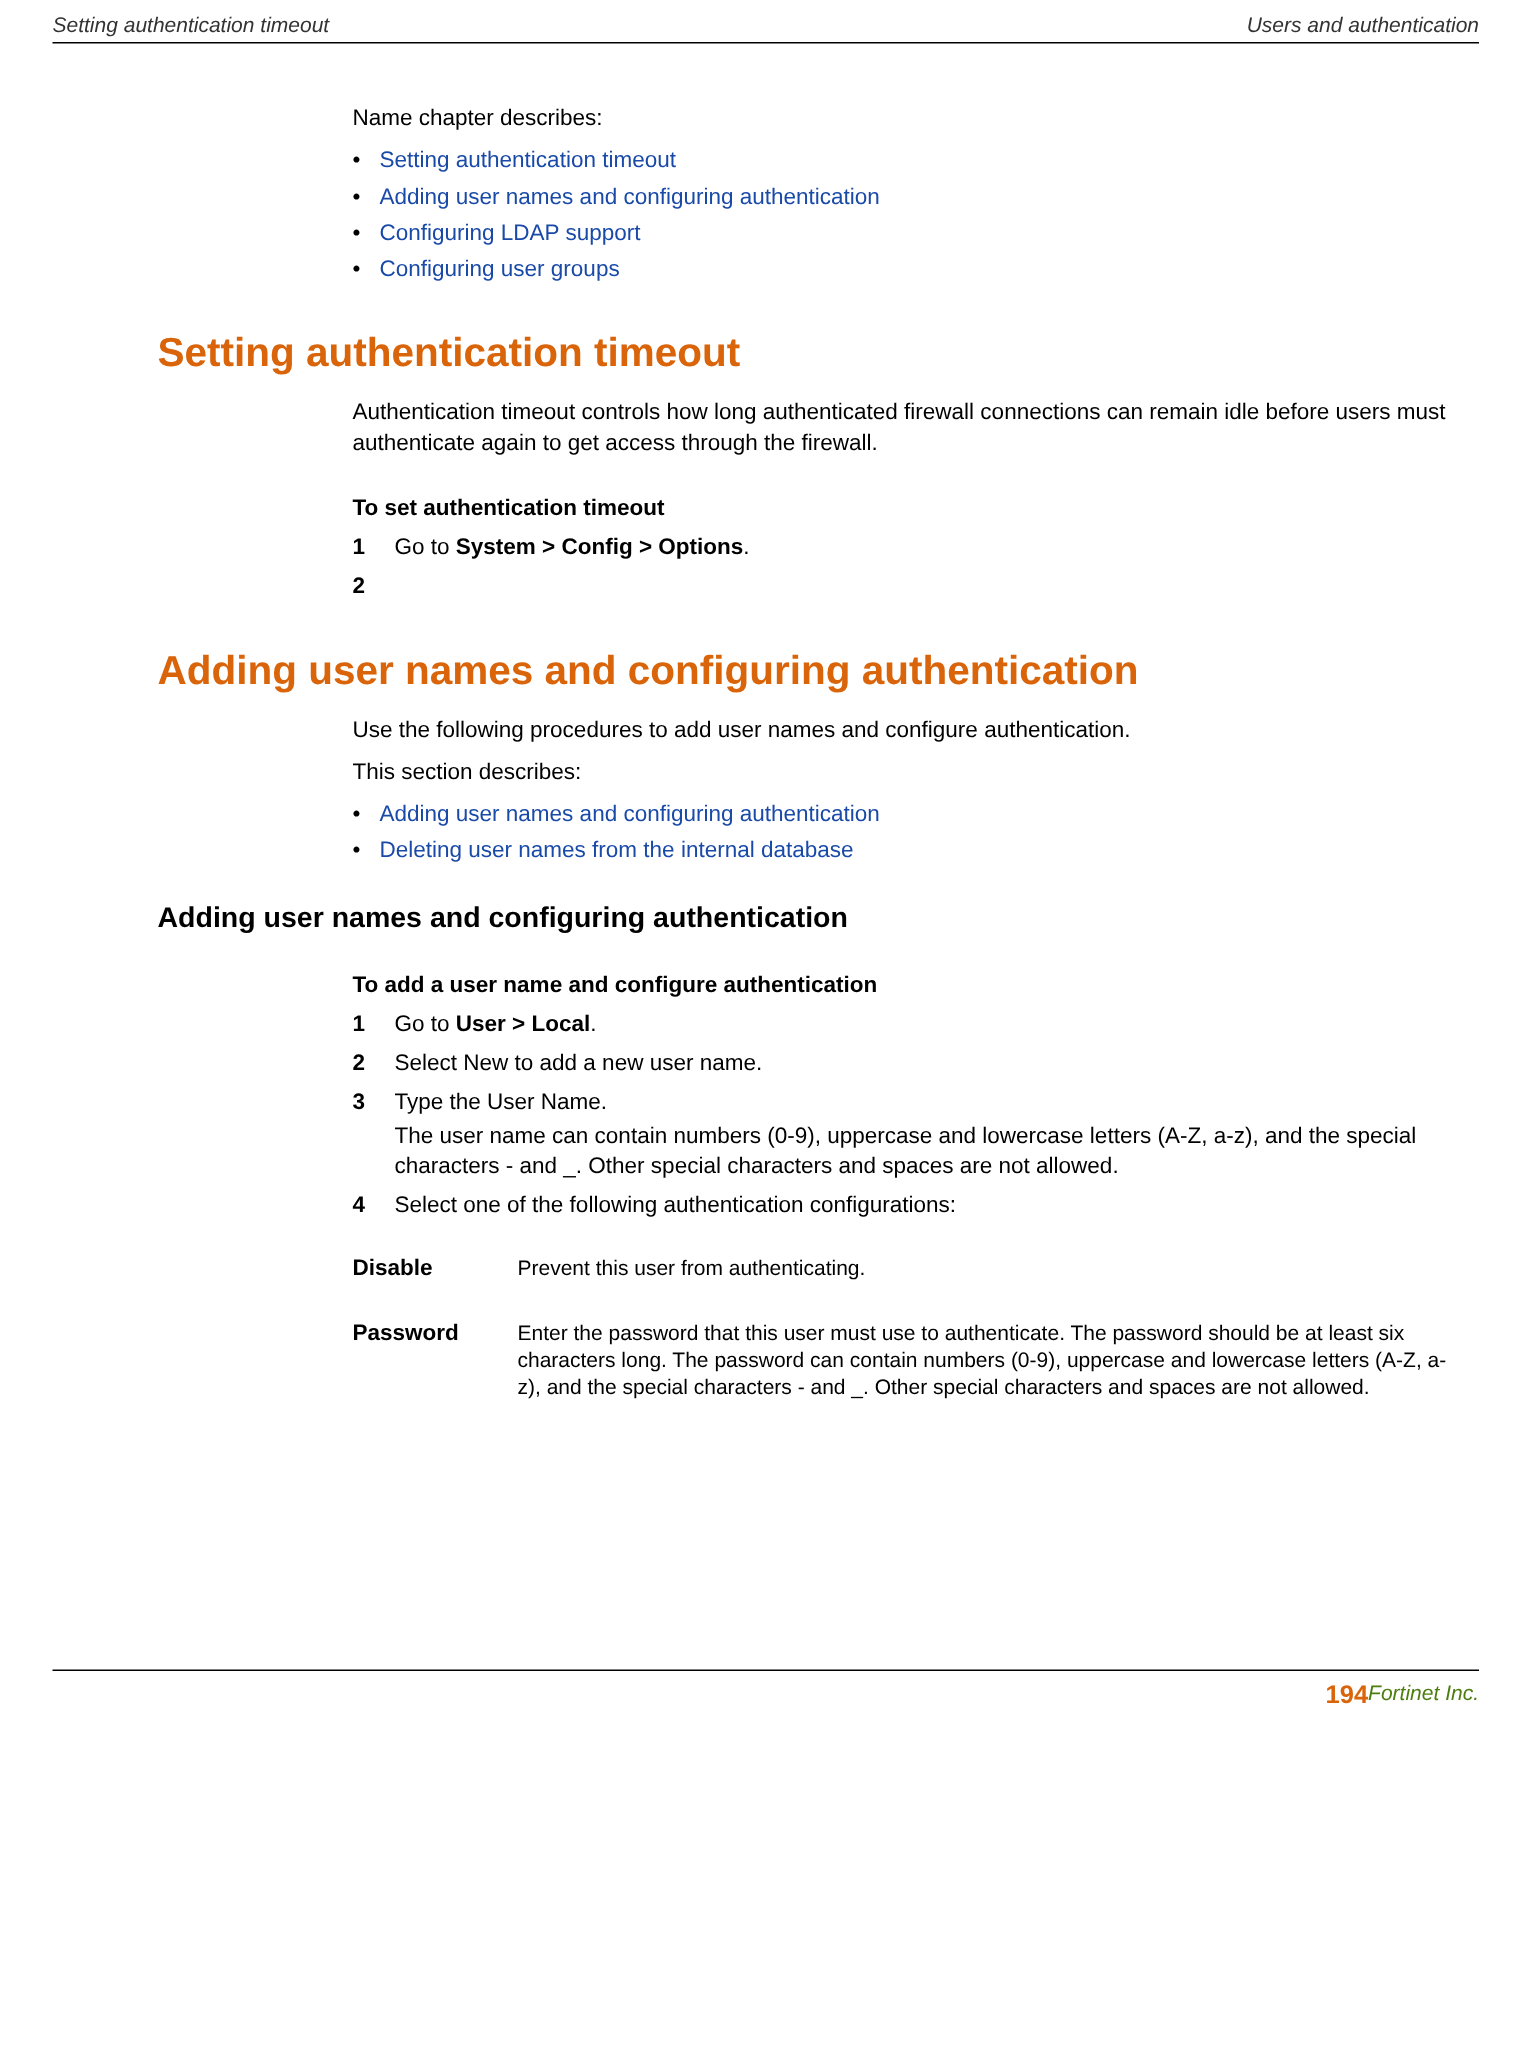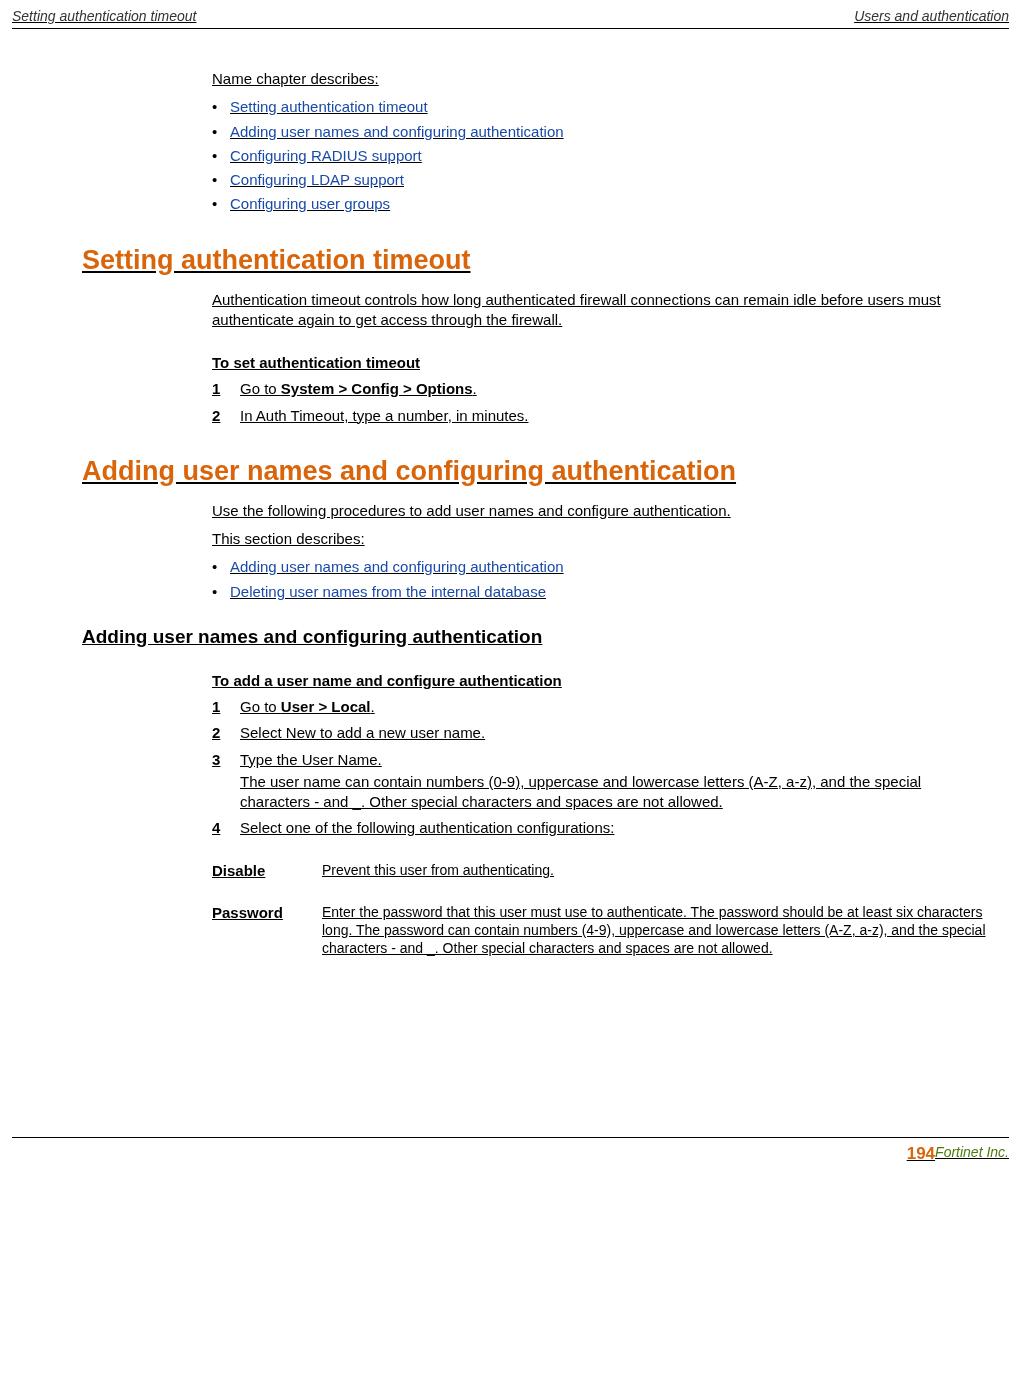--- a/index.html
+++ b/index.html
@@ -4,22 +4,21 @@
 <style>
   body {
     font-family: Arial, Helvetica, sans-serif;
     margin: 0;
     padding: 0;
     background: #fff;
     color: #000;
     width: 1021px;
   }
   .page {
-    padding: 0 12px;
-    text-decoration: underline;
+    padding: 0 35px;
   }
   .header-row {
     display: flex;
     justify-content: space-between;
     font-style: italic;
     font-size: 14px;
     color: #333;
     padding: 8px 0 4px 0;
   }
   .header-rule {
@@ -134,21 +133,20 @@
     <span>Setting authentication timeout</span>
     <span>Users and authentication</span>
   </div>
   <hr class="header-rule">
 
   <div class="content">
     <p>Name chapter describes:</p>
     <ul class="link-list">
       <li><span class="link">Setting authentication timeout</span></li>
       <li><span class="link">Adding user names and configuring authentication</span></li>
-      <li><span class="link">Configuring RADIUS support</span></li>
       <li><span class="link">Configuring LDAP support</span></li>
       <li><span class="link">Configuring user groups</span></li>
     </ul>
   </div>
 
   <div class="content-wide">
     <h1 class="section">Setting authentication timeout</h1>
   </div>
   <div class="content">
     <p>Authentication timeout controls how long authenticated firewall connections can remain idle before users must authenticate again to get access through the firewall.</p>
@@ -157,21 +155,20 @@
     <div class="step-row">
       <div class="step-num">1</div>
       <div class="step-body">
         <span>Go to </span><b>System &gt; Config &gt; Options</b><span>.</span>
       </div>
     </div>
 
     <div class="step-row">
       <div class="step-num">2</div>
       <div class="step-body">
-        <div>In Auth Timeout, type a number, in minutes.</div>
       </div>
     </div>
   </div>
 
   <div class="content-wide">
     <h1 class="section">Adding user names and configuring authentication</h1>
   </div>
   <div class="content">
     <p>Use the following procedures to add user names and configure authentication.</p>
     <p>This section describes:</p>
@@ -216,21 +213,21 @@
       </div>
     </div>
 
     <div class="def-table">
       <div class="def-row">
         <div class="def-term">Disable</div>
         <div class="def-desc">Prevent this user from authenticating.</div>
       </div>
       <div class="def-row">
         <div class="def-term">Password</div>
-        <div class="def-desc">Enter the password that this user must use to authenticate. The password should be at least six characters long. The password can contain numbers (4-9), uppercase and lowercase letters (A-Z, a-z), and the special characters - and _. Other special characters and spaces are not allowed.</div>
+        <div class="def-desc">Enter the password that this user must use to authenticate. The password should be at least six characters long. The password can contain numbers (0-9), uppercase and lowercase letters (A-Z, a-z), and the special characters - and _. Other special characters and spaces are not allowed.</div>
       </div>
     </div>
 
   </div>
 
   <hr class="footer-rule">
   <div class="footer-row">
     <span class="page-number">194</span>
     <span class="footer-right">Fortinet Inc.</span>
   </div>

